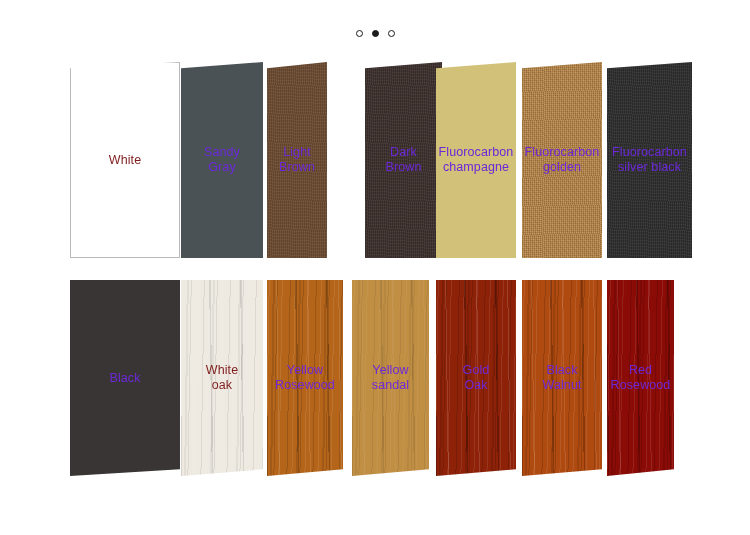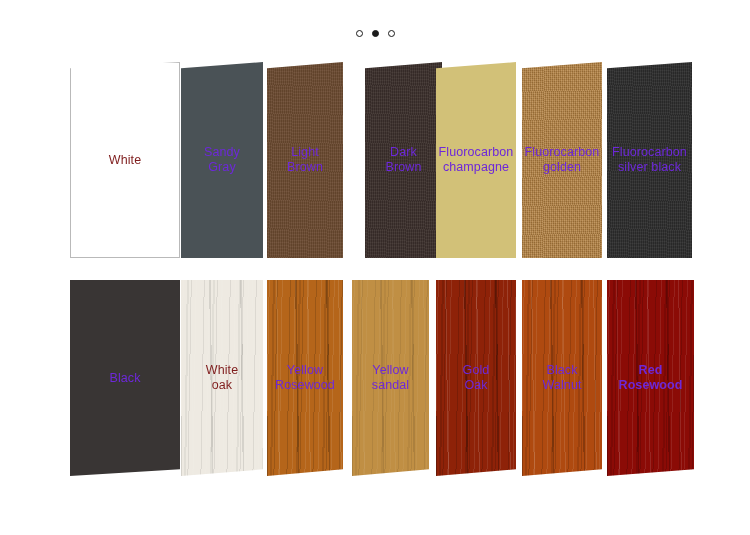--- a/index.html
+++ b/index.html
@@ -153,21 +153,21 @@
 <div class="row" id="row-1">
     <div class="swatch dark-text outlined" style="left: 70px; width: 110px; height: 100%;">
       <div class="fill" style="background: rgb(255, 255, 255);"></div>
       <div class="label">White</div>
     </div>
     <div class="swatch" style="left: 181px; width: 82px; height: 100%;">
       <div class="fill" style="background: rgb(74, 82, 86);"></div>
       <div class="label">Sandy
 Gray</div>
     </div>
-    <div class="swatch" style="left: 267px; width: 76px; height: 100%;">
+    <div class="swatch" style="left: 267px; width: 60px; height: 100%;">
       <div class="fill" style="background: rgb(107, 74, 48);"></div>
       <div class="grain-speckle"></div>
       <div class="label">Light
 Brown</div>
     </div>
     <div class="swatch" style="left: 352px; width: 77px; height: 100%; margin-left: 13px;">
       <div class="fill" style="background: rgb(59, 47, 43);"></div>
       <div class="grain-speckle"></div>
       <div class="label">Dark
 Brown</div>
@@ -218,19 +218,19 @@
       <div class="wood striped"></div>
       <div class="label">Gold
 Oak</div>
     </div>
     <div class="swatch" style="left: 522px; width: 80px; height: 100%;">
       <div class="fill" style="background: rgb(175, 74, 16);"></div>
       <div class="wood"></div>
       <div class="label">Black
 Walnut</div>
     </div>
-    <div class="swatch" style="left: 607px; width: 87px; height: 100%; font-weight: bold;">
+    <div class="swatch" style="left: 607px; width: 67px; height: 100%;">
       <div class="fill" style="background: rgb(139, 11, 6);"></div>
       <div class="wood"></div>
       <div class="label">Red
 Rosewood</div>
     </div>
   </div>
 
 </body></html>

